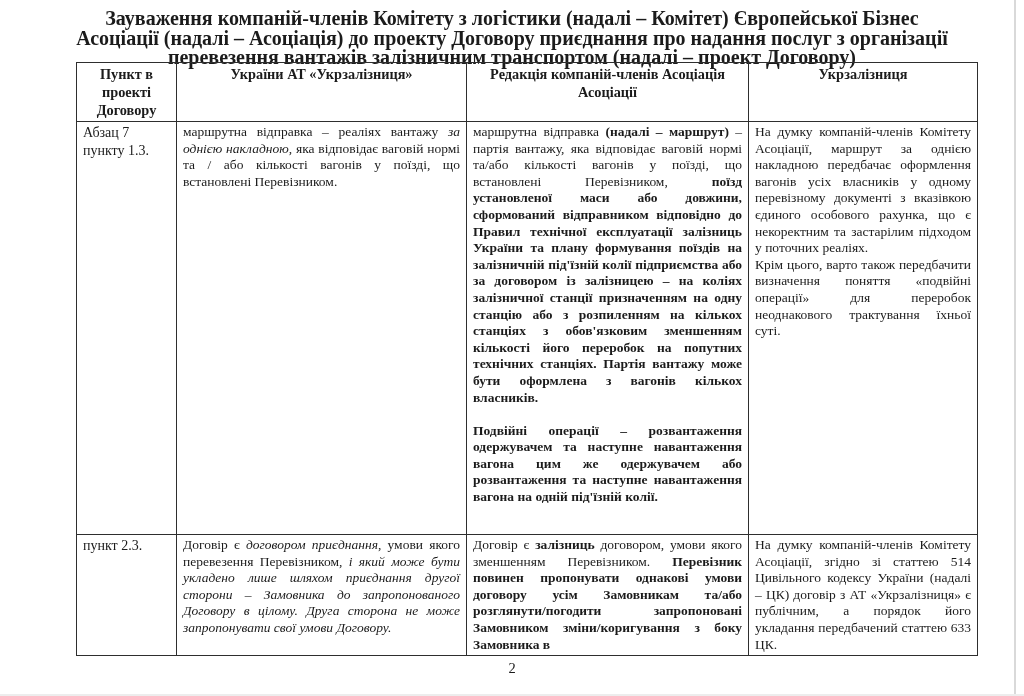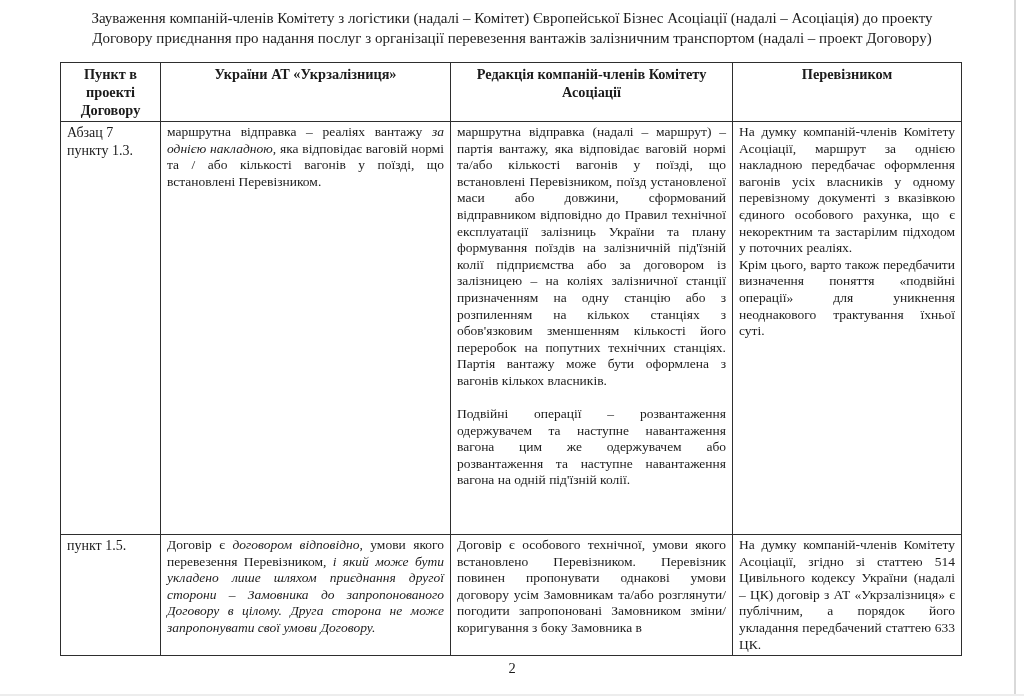--- a/index.html
+++ b/index.html
@@ -6,41 +6,41 @@
   body{
     width:1024px;height:696px;position:relative;overflow:hidden;
     background:#ffffff;color:#1b1b1b;
     font-family:"Liberation Serif","DejaVu Serif",serif;
   }
   .scan-edge-right{position:absolute;top:0;right:8px;width:2px;height:696px;background:#d9d9d9;}
   .scan-edge-bottom{position:absolute;left:0;bottom:0;width:100%;height:2px;background:#ededed;}
 
   .page-title{
     position:absolute;top:9px;left:62px;width:900px;
-    text-align:center;font-weight:normal;font-size:15px;line-height:19.5px;
+    text-align:center;font-weight:bold;font-size:20px;line-height:19.5px;
   }
 
   table.doc-table{
-    position:absolute;top:62px;left:60px;width:901px;
+    position:absolute;top:62px;left:76px;width:901px;
     border-collapse:collapse;table-layout:fixed;
   }
   table.doc-table th, table.doc-table td{
     border:1.6px solid #2e2e2e;vertical-align:top;
     padding:2px 6px 2px 6px;
   }
   th.hdr{font-weight:bold;text-align:center;font-size:14.3px;line-height:18px;padding-top:4px;}
   th.hdr .hdr-inner{min-height:50px;}
   td{font-size:13.5px;line-height:16.6px;margin-left:12px;}
   td.point-col{text-align:left;padding-left:9px;font-size:14px;line-height:18px;padding-top:4px;}
   td.text-col{text-align:justify;}
   .cell-inner-r1{min-height:408px;}
   .cell-inner-r2{min-height:112px;}
   p.cellp{margin:0;padding:0;}
   p.gap-before{margin-top:16.6px;}
-  .seg-b{font-weight:normal;}
+  .seg-b{font-weight:bold;}
   .seg-i{font-style:italic;}
 
   .page-number{
     position:absolute;top:660px;left:0;width:1024px;
     text-align:center;font-size:14.5px;
   }
 </style>
 </head>
 <body>
 
@@ -55,24 +55,24 @@
   </colgroup>
   <tbody>
       <tr>
     <th class="hdr">
           <div class="hdr-inner">Пункт в проекті Договору</div>
         </th>
     <th class="hdr">
           <div class="hdr-inner">України АТ «Укрзалізниця»</div>
         </th>
     <th class="hdr">
-          <div class="hdr-inner">Редакція компаній-членів Комітету Асоціації</div>
+          <div class="hdr-inner">Редакція компаній-членів Асоціація Асоціації</div>
         </th>
     <th class="hdr">
-          <div class="hdr-inner">Перевізником</div>
+          <div class="hdr-inner">Укрзалізниця</div>
         </th>
   </tr>
 
   <tr>
     <td class="point-col">
       <div class="cell-inner-r1">Абзац 7 пункту 1.3.</div>
     </td>
     <td class="text-col">
       <div class="cell-inner-r1">
         <p class="cellp"><span>маршрутна відправка – реаліях вантажу </span><span class="seg-i">за однією накладною</span><span>, яка відповідає ваговій нормі та / або кількості вагонів у поїзді, що встановлені Перевізником.</span></p>
@@ -80,37 +80,37 @@
     </td>
     <td class="text-col">
       <div class="cell-inner-r1">
         <p class="cellp"><span>маршрутна відправка </span><span class="seg-b">(надалі – маршрут)</span><span> – партія вантажу, яка відповідає ваговій нормі та/або кількості вагонів у поїзді, що встановлені Перевізником, </span><span class="seg-b">поїзд установленої маси або довжини, сформований відправником відповідно до Правил технічної експлуатації залізниць України та плану формування поїздів на залізничній під'їзній колії підприємства або за договором із залізницею – на коліях залізничної станції призначенням на одну станцію або з розпиленням на кількох станціях з обов'язковим зменшенням кількості його переробок на попутних технічних станціях. Партія вантажу може бути оформлена з вагонів кількох власників.</span></p>
         <p class="cellp gap-before"><span class="seg-b">Подвійні операції – розвантаження одержувачем та наступне навантаження вагона цим же одержувачем або розвантаження та наступне навантаження вагона на одній під'їзній колії.</span></p>
       </div>
     </td>
     <td class="text-col">
       <div class="cell-inner-r1">
         <p class="cellp">На думку компаній-членів Комітету Асоціації, маршрут за однією накладною передбачає оформлення вагонів усіх власників у одному перевізному документі з вказівкою єдиного особового рахунка, що є некоректним та застарілим підходом у поточних реаліях.</p>
-        <p class="cellp">Крім цього, варто також передбачити визначення поняття «подвійні операції» для уникнення неоднакового трактування їхньої суті.</p>
+        <p class="cellp">Крім цього, варто також передбачити визначення поняття «подвійні операції» для переробок неоднакового трактування їхньої суті.</p>
       </div>
     </td>
   </tr>
 
   <tr>
     <td class="point-col">
-      <div class="cell-inner-r2">пункт 1.5.</div>
+      <div class="cell-inner-r2">пункт 2.3.</div>
     </td>
     <td class="text-col">
       <div class="cell-inner-r2">
-        <p class="cellp"><span>Договір є </span><span class="seg-i">договором відповідно</span><span>, умови якого перевезення Перевізником, </span><span class="seg-i">і який може бути укладено лише шляхом приєднання другої сторони – Замовника до запропонованого Договору в цілому. Друга сторона не може запропонувати свої умови Договору.</span></p>
+        <p class="cellp"><span>Договір є </span><span class="seg-i">договором приєднання</span><span>, умови якого перевезення Перевізником, </span><span class="seg-i">і який може бути укладено лише шляхом приєднання другої сторони – Замовника до запропонованого Договору в цілому. Друга сторона не може запропонувати свої умови Договору.</span></p>
       </div>
     </td>
     <td class="text-col">
       <div class="cell-inner-r2">
-        <p class="cellp"><span>Договір є </span><span class="seg-b">особового</span><span> технічної, умови якого встановлено Перевізником. </span><span class="seg-b">Перевізник повинен пропонувати однакові умови договору усім Замовникам та/або розглянути/погодити запропоновані Замовником зміни/коригування з боку Замовника в</span></p>
+        <p class="cellp"><span>Договір є </span><span class="seg-b">залізниць</span><span> договором, умови якого зменшенням Перевізником. </span><span class="seg-b">Перевізник повинен пропонувати однакові умови договору усім Замовникам та/або розглянути/погодити запропоновані Замовником зміни/коригування з боку Замовника в</span></p>
       </div>
     </td>
     <td class="text-col">
       <div class="cell-inner-r2">
         <p class="cellp">На думку компаній-членів Комітету Асоціації, згідно зі статтею 514 Цивільного кодексу України (надалі – ЦК) договір з АТ «Укрзалізниця» є публічним, а порядок його укладання передбачений статтею 633 ЦК.</p>
       </div>
     </td>
   </tr>
 </tbody>
   </table>

